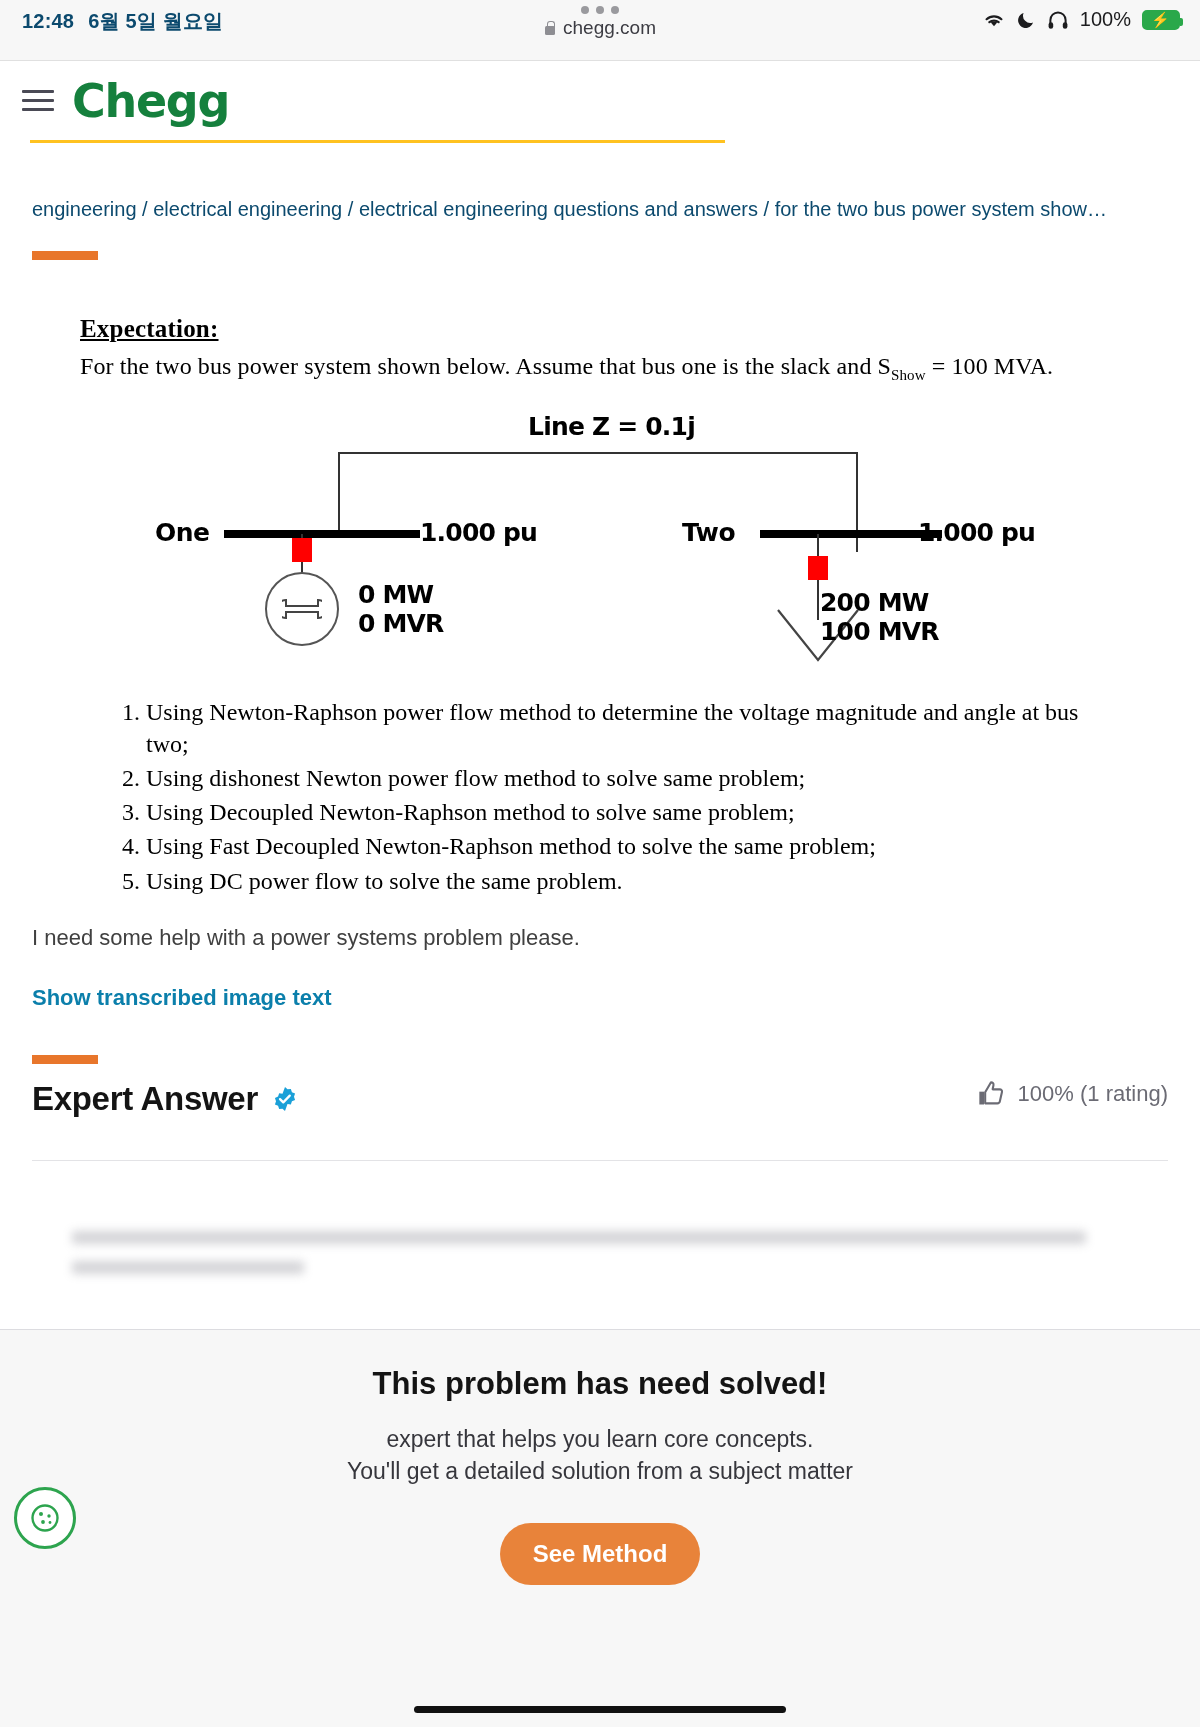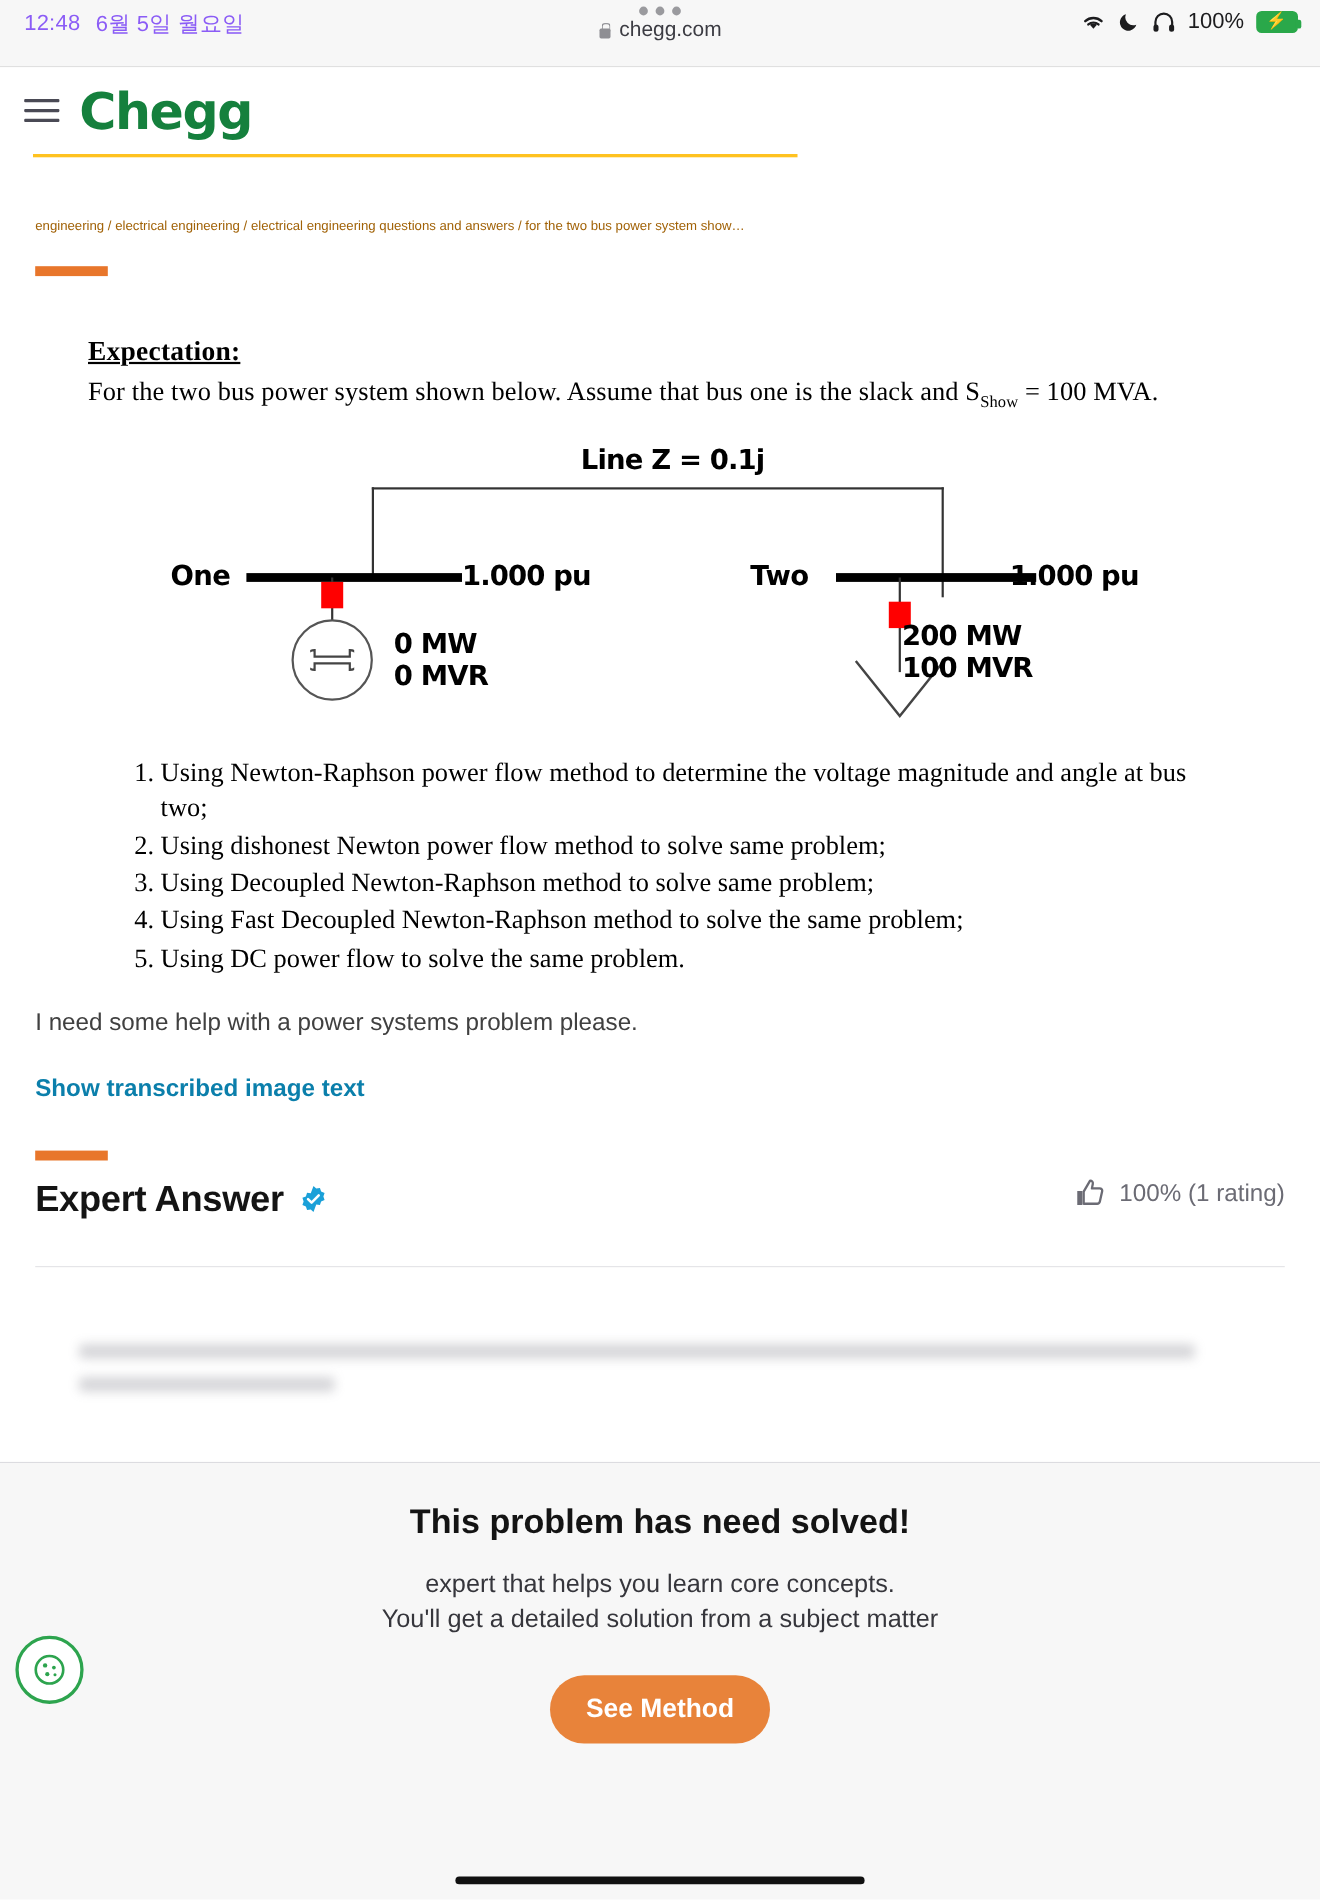--- a/index.html
+++ b/index.html
@@ -24,22 +24,22 @@
     background: #f7f7f7;
     display: flex;
     align-items: flex-start;
     padding: 6px 22px 0 22px;
   }
   .sb-left {
     display: flex;
     align-items: center;
     gap: 14px;
     font-size: 20px;
-    color: #8b5cf6;
-    font-weight: 400;
+    color: #0c4a6e;
+    font-weight: 700;
     letter-spacing: 0.2px;
     padding-top: 2px;
   }
   .sb-center {
     position: absolute;
     left: 0; right: 0;
     top: 6px;
     display: flex;
     flex-direction: column;
     align-items: center;
@@ -97,22 +97,22 @@
     line-height: 1;
     font-family: "DejaVu Sans", sans-serif;
   }
   .progress-track { height: 3px; background: transparent; position: relative; margin: 0 0 0 30px; width: 1140px; }
   .progress-fill { height: 3px; background: #ffc220; width: 695px; }
 
   
   .content { padding: 0 32px; }
   .breadcrumb {
     margin-top: 55px;
-    font-size: 12px;
-    color: #a16207;
+    font-size: 20px;
+    color: #0c4a6e;
     white-space: nowrap;
     overflow: hidden;
     text-overflow: ellipsis;
   }
   .accent-bar { width: 66px; height: 9px; background: #e8762b; margin-top: 30px; }
   .question-title {
     margin-top: 18px;
     font-size: 33px;
     line-height: 1.17;
     color: #1a1a1a;
@@ -185,21 +185,21 @@
     display: flex; align-items: center; justify-content: center;
     font-size: 26px; color: #444; font-family: "DejaVu Sans", sans-serif;
   }
   .arrow-svg { position: absolute; left: 690px; top: 196px; }
 
   .mwblock {
     position: absolute; font-size: 25px; font-weight: 700; line-height: 1.18;
     font-family: "DejaVu Sans", sans-serif; letter-spacing: -0.8px;
   }
   .mw-one { left: 278px; top: 168px; }
-  .mw-two { left: 740px; top: 160px; }
+  .mw-two { left: 740px; top: 176px; }
 
   
   .qlist {
     margin-top: 34px;
     padding-left: 66px;
     font-family: "Liberation Serif", serif;
     font-size: 24px;
     line-height: 1.34;
     color: #000;
   }

